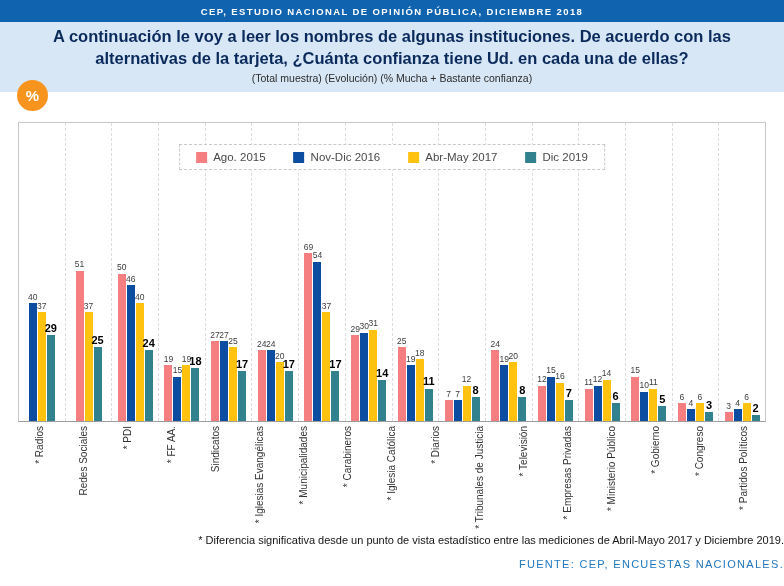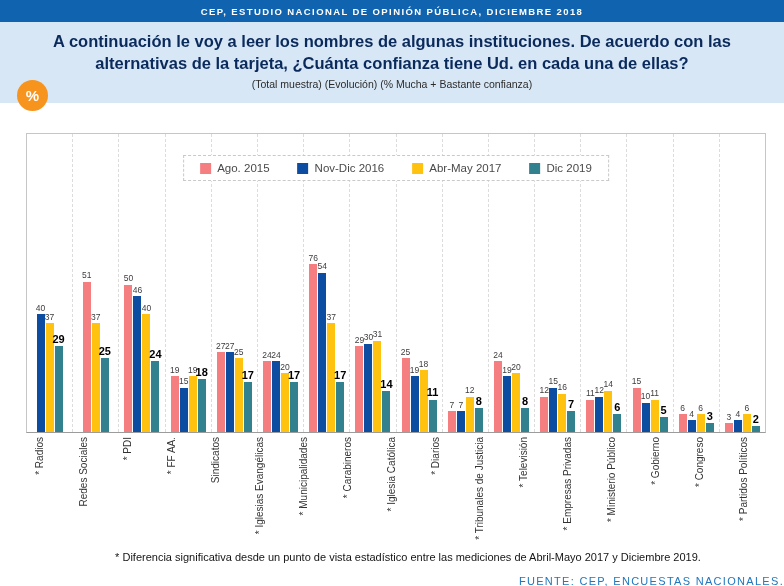--- a/index.html
+++ b/index.html
@@ -10,21 +10,21 @@
     overflow: hidden;
     position: relative;
   }
   
   .banner {
     height: 22px; background: #1063AE; color: #fff;
     display: flex; align-items: center; justify-content: center;
     font-size: 9.5px; font-weight: 700; letter-spacing: 1.4px;
   }
   .title-band {
-    height: 81px; background: #D8E7F6; color: #0A2A5C;
+    height: 70px; background: #D8E7F6; color: #0A2A5C;
     display: flex; flex-direction: column; align-items: center; justify-content: center;
     text-align: center; padding: 4px 20px 8px 20px;
   }
   .title-band h1 {
     font-size: 16.5px; font-weight: 700; line-height: 1.32; max-width: 744px;
   }
   .title-band .subtitle {
     font-size: 10.5px; color: #2b2b2b; margin-top: 3px; font-weight: 400;
   }
   .pct-badge {
@@ -33,21 +33,20 @@
     display: flex; align-items: center; justify-content: center;
     font-size: 15px; font-weight: 700; z-index: 5;
   }
   
   .chart-wrap { margin: 30px 18px 0 18px; }
   .plot {
     position: relative; height: 300px;
     border: 1px solid #C6C6C6; border-bottom: 1px solid #9C9C9C;
     display: flex; align-items: center;
     background: #fff;
-    margin-left: 8px;
   }
   .legend {
     position: absolute; top: 21px; left: 50%; transform: translateX(-50%);
     display: flex; gap: 28px; align-items: center;
     border: 1px dashed #C9C9C9; background: #fff;
     padding: 6px 16px; white-space: nowrap; z-index: 4;
   }
   .legend-item { display: flex; align-items: center; gap: 6px; }
   .legend-swatch { width: 11px; height: 11px; display: inline-block; }
   .legend-label { font-size: 11.5px; color: #4a4a4a; }
@@ -74,21 +73,21 @@
     flex: 1 1 0; display: flex; justify-content: center; align-items: flex-start;
     padding-top: 4px;
   }
   .xlabel span {
     writing-mode: vertical-rl; transform: rotate(180deg);
     max-height: 104px; text-align: end;
     font-size: 10px; line-height: 1.2; color: #333; white-space: normal;
   }
   
   .footnote {
-    text-align: center; font-size: 11px; color: #141414; margin-top: 6px; padding-left: 32px;
+    text-align: right; font-size: 11px; color: #141414;  padding-left: 32px;
   }
   .source {
     text-align: right; font-size: 11px; letter-spacing: 1.3px;
     color: #2077BE; margin-top: 12px; font-weight: 400;
   }
 </style>
 </head>
 <body>
 
 <div class="banner">
@@ -219,21 +218,21 @@
           <span class="bar-value">20</span>
           <div class="bar" style="height: 59px; background: rgb(255, 194, 14);"></div>
         </div>
         <div class="bar-slot">
           <span class="bar-value emph">17</span>
           <div class="bar" style="height: 50.15px; background: rgb(49, 129, 143);"></div>
         </div>
       </div>
       <div class="bar-group">
         <div class="bar-slot">
-          <span class="bar-value">76</span>
+          <span class="bar-value">69</span>
           <div class="bar" style="height: 168.15px; background: rgb(245, 126, 128);"></div>
         </div>
         <div class="bar-slot">
           <span class="bar-value">54</span>
           <div class="bar" style="height: 159.3px; background: rgb(12, 77, 162);"></div>
         </div>
         <div class="bar-slot">
           <span class="bar-value">37</span>
           <div class="bar" style="height: 109.15px; background: rgb(255, 194, 14);"></div>
         </div>

